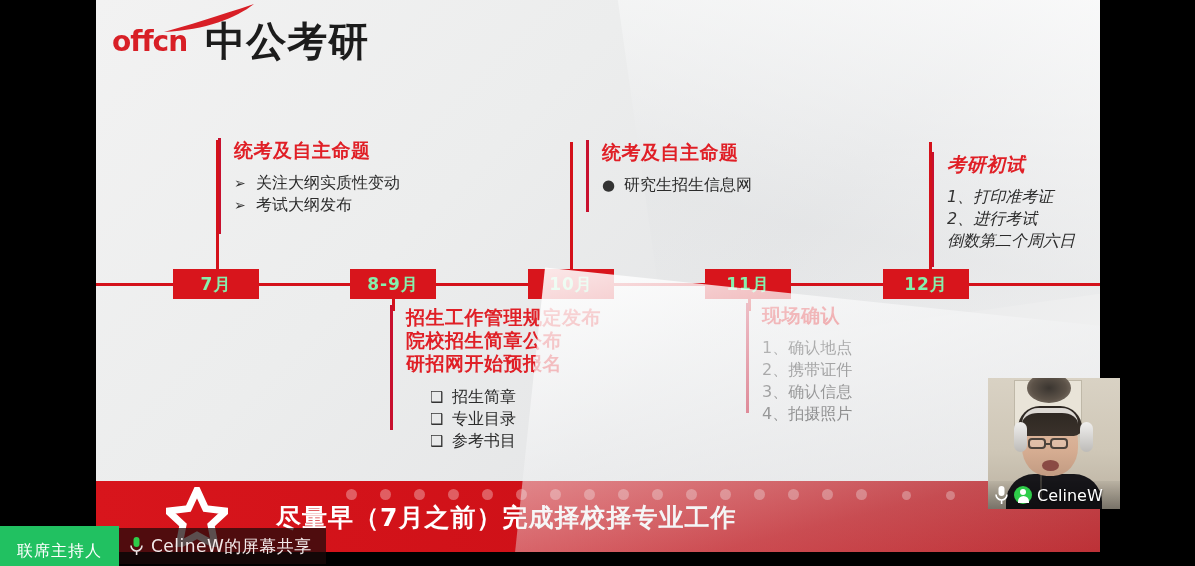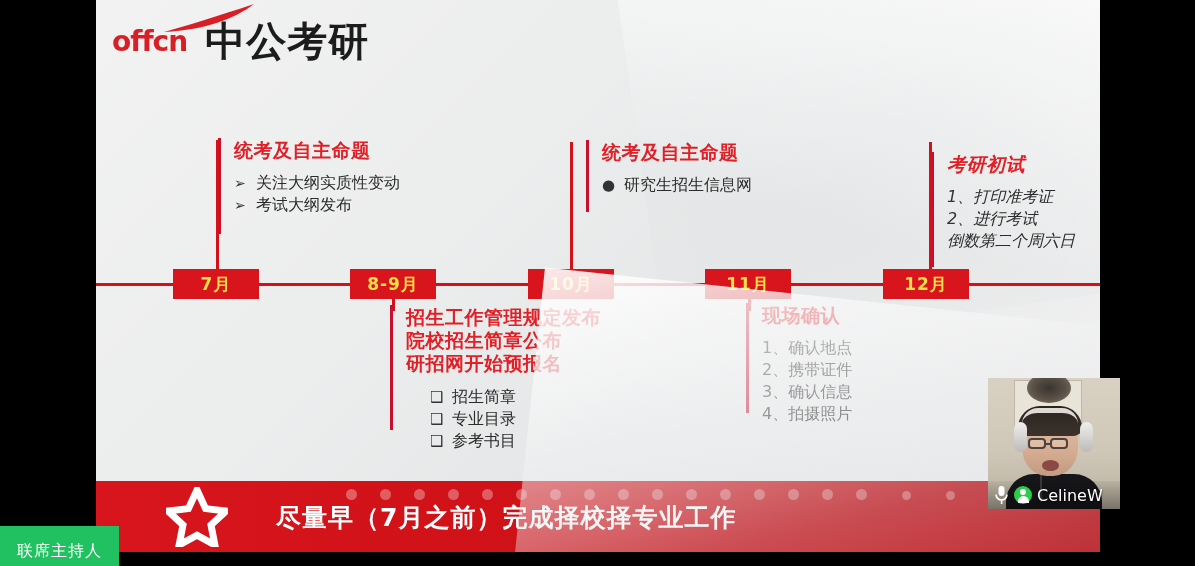--- a/index.html
+++ b/index.html
@@ -52,21 +52,21 @@
     font-size:40px; font-weight:bold; color:#262626; letter-spacing:2px;
     text-indent:60px;
   }
 
   
   .axis-line{
     position:absolute; left:0; top:283px; width:1004px; height:3px; background:#d4111a;
   }
   .month-box{
     position:absolute; top:269px; height:30px;
-    background:#d8151c; color:#fde047;
+    background:#d8151c; color:#86efac;
     font-family:"DejaVu Sans","Liberation Sans",sans-serif;
     font-size:17px; font-weight:bold;
     display:flex; align-items:center; justify-content:center;
     letter-spacing:1px;
   }
   .connector{ position:absolute; width:3px; background:#d4111a; }
 
   
   .block{ position:absolute; }
   .block .bar{
@@ -384,15 +384,23 @@
         <path d="M2 9.5 a5.5 5.5 0 0 0 11 0" fill="none" stroke="#ffffff" stroke-width="1.6"></path>
         <rect x="6.8" y="15" width="1.6" height="4" fill="#ffffff"></rect>
       </svg>
       <span class="person-badge"></span>
       <span class="vid-name">CelineW</span>
     </div>
   </div>
 
   <div id="taskbar">
     <div class="host-badge">联席主持人</div>
+    <div class="share-pill">
+      <svg class="mic-glyph" viewBox="0 0 15 20">
+        <rect x="4.5" y="1" width="6" height="10" rx="3" fill="#2ecc49"></rect>
+        <path d="M2 9.5 a5.5 5.5 0 0 0 11 0" fill="none" stroke="#e8e2e2" stroke-width="1.6"></path>
+        <rect x="6.8" y="15" width="1.6" height="4" fill="#e8e2e2"></rect>
+      </svg>
+      <span>CelineW的屏幕共享</span>
+    </div>
   </div>
 
 </div>
 
 </body></html>

